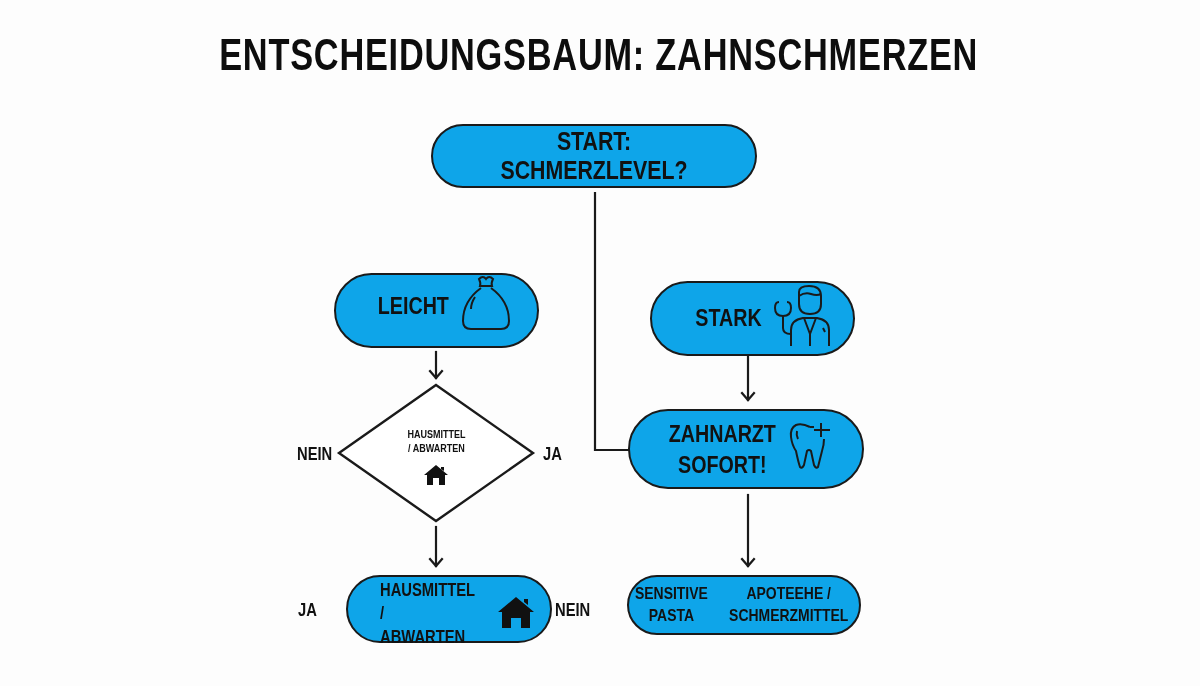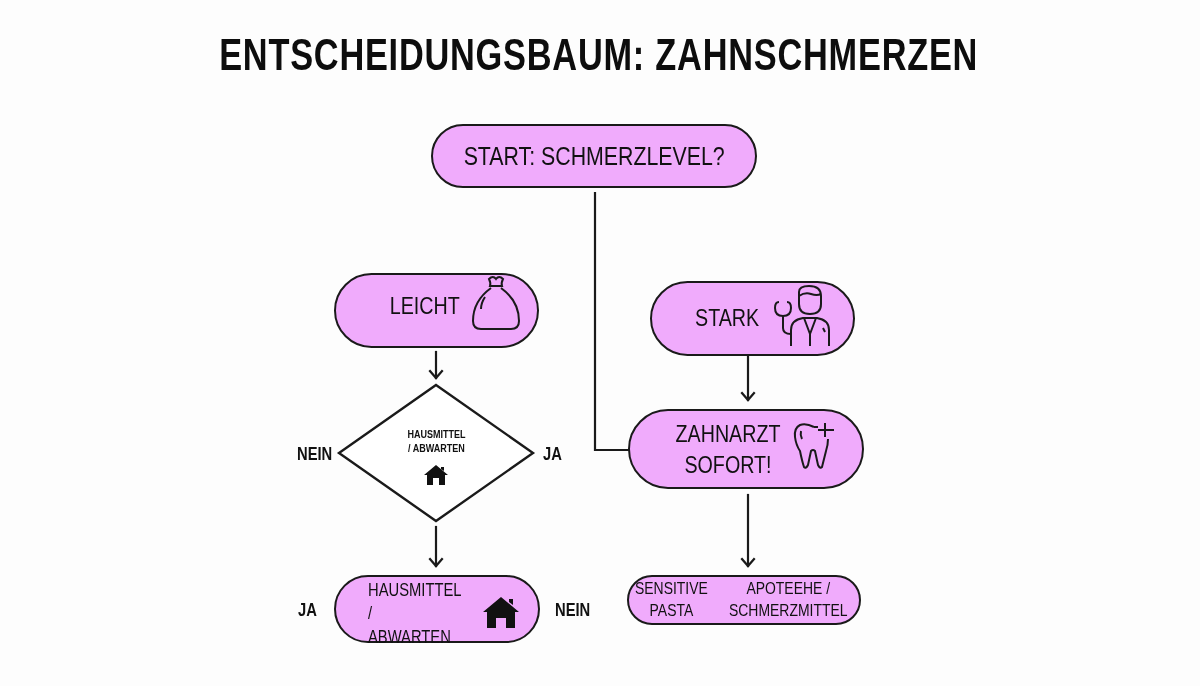--- a/index.html
+++ b/index.html
@@ -9,23 +9,23 @@
       font-family: "Liberation Sans", "DejaVu Sans", sans-serif;
     }
     .title {
       position: absolute; left: 0; top: 30px; width: 1200px; text-align: center;
       font-weight: 700; font-size: 44px; letter-spacing: 1px;
       transform: scaleX(0.78); transform-origin: 594px 0;
       color: #0d0d0d;
     }
     .box {
       position: absolute; box-sizing: border-box;
-      border: 2.5px solid #1a1a1a; border-radius: 40px; background: #f0abfc;
+      border: 2.5px solid #1a1a1a; border-radius: 40px; background: #0ea5e9;
       display: flex; align-items: center; justify-content: center;
-      font-weight: 400; text-transform: uppercase;
+      font-weight: 700; text-transform: uppercase;
     }
     .lbl { display: inline-block; transform: scaleX(0.82); line-height: 1.1; text-align: center; }
     .side { position: absolute; font-weight: 700; font-size: 18px; transform: scaleX(0.82); transform-origin: left top; }
     svg.overlay { position: absolute; left: 0; top: 0; }
     .icon { display: inline-block; }
   </style>
 </head>
 <body>
 
 <div class="title">ENTSCHEIDUNGSBAUM: ZAHNSCHMERZEN</div>
@@ -48,21 +48,21 @@
     <path d="M742 559 L748 566 L754 559"></path>
   </g>
 
   <polygon points="436,385 533,453 436,521 339,453" fill="#fff" stroke="#1a1a1a" stroke-width="2.4"></polygon>
 </svg>
 
 <div class="box" style="left:431px; top:124px; width:326px; height:64px; border-radius:32px; font-size:26px;">
   <span class="lbl">START: SCHMERZLEVEL?</span>
 </div>
 
-<div class="box" style="left:334px; top:273px; width:205px; height:75px; font-size:24px; justify-content:flex-start; padding:0 22px 9px 46px;">
+<div class="box" style="left:334px; top:273px; width:205px; height:75px; font-size:24px; justify-content:flex-end; padding:0 22px 9px 46px;">
   <span class="lbl">LEICHT</span>
   <span class="icon">
     <svg width="58" height="60" viewBox="0 0 58 60" fill="none" stroke="#1a1a1a" stroke-width="2">
       <path d="M22 6 Q26 2 29 6 Q32 2 36 6 Q34 10 35 13 L23 13 Q24 10 22 6 Z"></path>
       <path d="M23 13 L35 13"></path>
       <path d="M24 15 Q6 28 6 48 Q6 56 14 56 L44 56 Q52 56 52 48 Q52 28 34 15"></path>
       <path d="M18 24 Q14 30 14 36"></path>
     </svg>
   </span>
 </div>
@@ -90,50 +90,50 @@
   </div>
   <div style="margin-top:8px;">
     <svg width="26" height="22" viewBox="0 0 26 22">
       <path d="M13 1 L1 11 L4 11 L4 21 L10 21 L10 14 L16 14 L16 21 L22 21 L22 11 L25 11 Z M18 3 L21 3 L21 7 L18 5 Z" fill="#111"></path>
     </svg>
   </div>
 </div>
 <div class="side" style="left:297px; top:444px;">NEIN</div>
 <div class="side" style="left:543px; top:444px;">JA</div>
 
-<div class="box" style="left:628px; top:409px; width:236px; height:80px; font-size:24px; justify-content:center; padding:0 28px 0 38px;">
+<div class="box" style="left:628px; top:409px; width:236px; height:80px; font-size:24px; justify-content:flex-end; padding:0 28px 0 38px;">
   <span class="lbl" style="line-height:1.3;">
     <div>ZAHNARZT</div>
     <div>SOFORT!</div>
   </span>
   <span class="icon">
     <svg width="46" height="50" viewBox="0 0 46 50" fill="none" stroke="#1a1a1a" stroke-width="2">
       <path d="M22 6 Q14 2 8 4 Q2 7 3 16 Q4 24 8 30 Q10 40 12 46 Q14 48 16 44 L19 30 Q21 28 23 30 L26 44 Q28 48 30 46 Q32 38 34 30 Q36 24 36 18"></path>
       <path d="M9 10 Q8 14 10 18"></path>
       <path d="M22 6 L26 6"></path>
       <path d="M33 2 L33 16 M26 9 L42 9"></path>
     </svg>
   </span>
 </div>
 
-<div class="box" style="left:334px; top:575px; width:206px; height:68px; font-size:18px; justify-content:space-between; padding:10px 22px 0 32px;">
+<div class="box" style="left:346px; top:575px; width:206px; height:68px; font-size:18px; justify-content:space-between; padding:10px 22px 0 32px;">
   <span class="lbl" style="line-height:1.3; text-align:left; transform-origin:left center;">
     <div>HAUSMITTEL /</div>
     <div>ABWARTEN</div>
   </span>
   <span class="icon">
     <svg width="40" height="34" viewBox="0 0 40 34">
       <path d="M20 2 L2 17 L6 17 L6 33 L15 33 L15 23 L25 23 L25 33 L34 33 L34 17 L38 17 Z M28 4 L32 4 L32 10 L28 7 Z" fill="#111"></path>
     </svg>
   </span>
 </div>
 <div class="side" style="left:298px; top:600px;">JA</div>
 <div class="side" style="left:555px; top:600px;">NEIN</div>
 
-<div class="box" style="left:627px; top:575px; width:234px; height:50px; font-size:17px; gap:0;">
+<div class="box" style="left:627px; top:575px; width:234px; height:60px; font-size:17px; gap:0;">
   <span class="lbl" style="line-height:1.3;">
     <div>SENSITIVE</div>
     <div>PASTA</div>
   </span>
   <span class="lbl" style="line-height:1.3;">
     <div>APOTEEHE /</div>
     <div>SCHMERZMITTEL</div>
   </span>
 </div>
 

